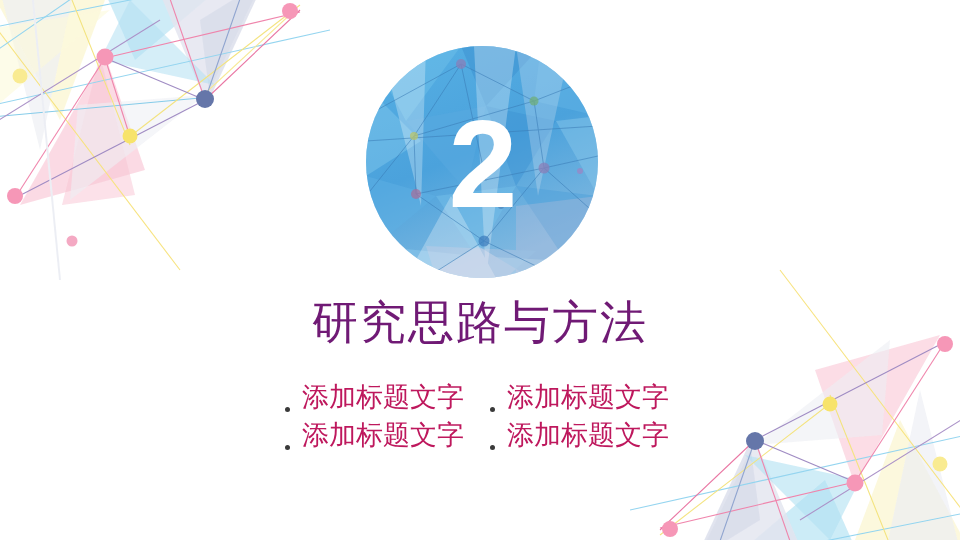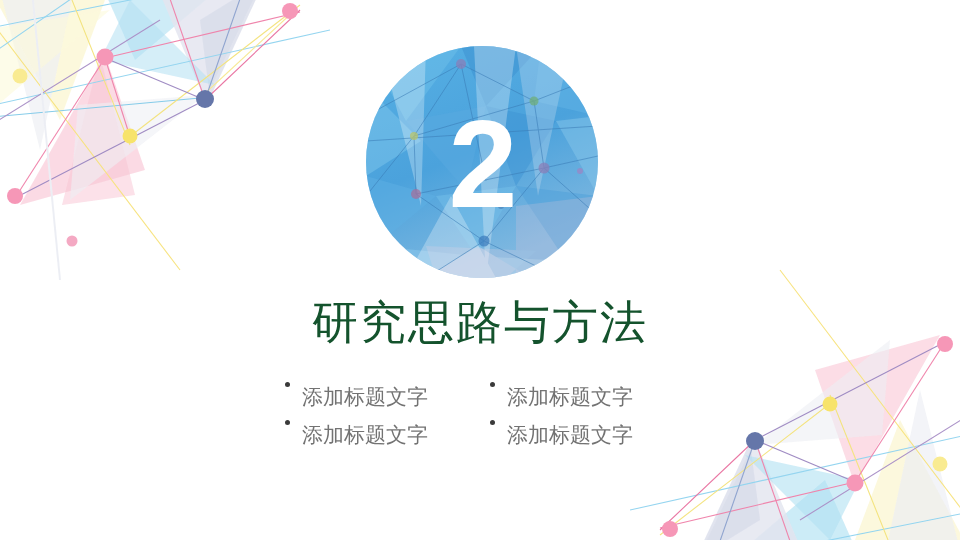--- a/index.html
+++ b/index.html
@@ -69,44 +69,44 @@
     transform: translateY(2px);
   }
 
   
   .slide-title {
     position: absolute;
     left: 0;
     right: 0;
     top: 294px;
     text-align: center;
-    color: #14532d;
+    color: #701a75;
     font-size: 46px;
     line-height: 56px;
     letter-spacing: 2px;
     font-family: "DejaVu Sans", "Liberation Sans", sans-serif;
     white-space: nowrap;
   }
 
   
   .bullets {
     position: absolute;
     left: 285px;
     top: 378px;
     width: 400px;
     display: grid;
     grid-template-columns: 205px 195px;
     grid-auto-rows: 38px;
     align-items: center;
   }
   .bullet-item {
     display: flex;
-    align-items: flex-start;
-    color: #737373;
-    font-size: 21px;
+    align-items: flex-end;
+    color: #be185d;
+    font-size: 27px;
     line-height: 30px;
     font-family: "DejaVu Sans", "Liberation Sans", sans-serif;
     white-space: nowrap;
   }
   .bullet-dot {
     display: inline-block;
     width: 5px;
     height: 5px;
     border-radius: 50%;
     background: #3a3a3a;

